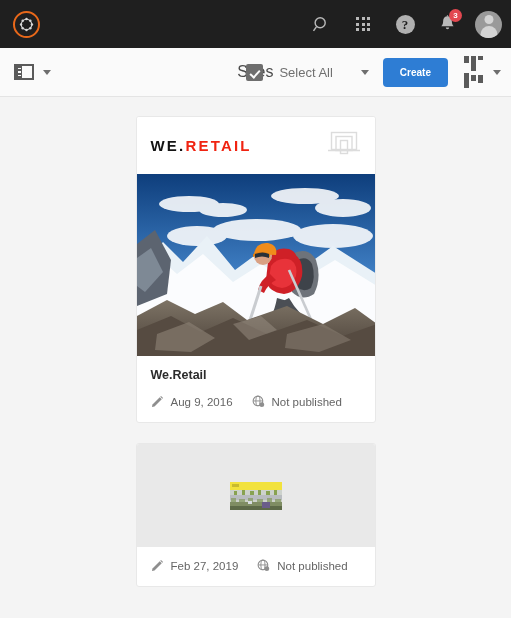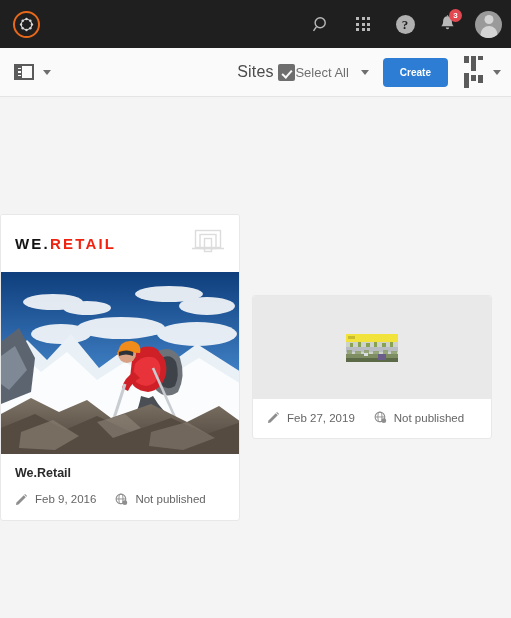--- a/index.html
+++ b/index.html
@@ -93,21 +93,21 @@
     position: absolute; left: 0; right: 0;
     text-align: center; pointer-events: none;
   }
   .title span {
     font-size: 16px; color: #4b4b4b; letter-spacing: .2px;
   }
   .tb-right {
     margin-left: auto; display: flex; align-items: center; gap: 0;
   }
   .select-all {
-    display: flex; align-items: center; gap: 0;
+    display: flex; align-items: center; gap: 16px;
     margin-right: 14px;
   }
   .check-icon {
     width: 17px; height: 17px; border: 2px solid #6e6e6e;
     border-radius: 2px; position: relative; flex: 0 0 auto;
     background: #6e6e6e;
   }
   .check-icon::after {
     content: ""; position: absolute; left: 4px; top: 2px;
     width: 4px; height: 8px; border: solid #fafafa;
@@ -130,22 +130,22 @@
   .view-icon i.a { height: 7px; }
   .view-icon i.b { height: 15px; }
   .view-icon i.c { height: 4px; }
   .view-icon i.d { height: 6px; margin-top: 2px; }
   .view-icon i.e { height: 8px; margin-top: 2px; }
 
   
   .content {
     width: 100%; height: calc(618px - 97px);
     overflow: hidden;
-    display: flex; align-items: center;
-    padding-top: 19px; gap: 12px;
+    display: flex; flex-direction: column; align-items: center;
+    padding-top: 19px; gap: 20px;
     background: #f4f4f4;
   }
   .card {
     width: 240px; background: #fff;
     border: 1px solid #e8e8e8; border-radius: 3px;
     overflow: hidden; flex: 0 0 auto;
   }
 
   
   .brand-row {
@@ -369,21 +369,21 @@
 
     <div class="card-body">
       <div class="card-title">We.Retail</div>
       <div class="meta">
 
         <span class="slot">
           <svg width="13" height="13" viewBox="0 0 14 14">
             <path d="M1.6 10.2 L9.4 2.4 L11.6 4.6 L3.8 12.4 L1 13 Z" fill="#8e8e8e"></path>
             <path d="M10 1.8 L12.2 4 L13 3.2 L10.8 1 Z" fill="#8e8e8e"></path>
           </svg>
-          <span>Feb 9, 2016</span>
+          <span>Aug 9, 2016</span>
         </span>
 
         <span class="slot">
           <svg width="13" height="13" viewBox="0 0 14 14">
             <circle cx="6.4" cy="6.4" r="5.2" fill="none" stroke="#8e8e8e" stroke-width="1.2"></circle>
             <ellipse cx="6.4" cy="6.4" rx="2.2" ry="5.2" fill="none" stroke="#8e8e8e" stroke-width="1"></ellipse>
             <line x1="1.3" y1="6.4" x2="11.5" y2="6.4" stroke="#8e8e8e" stroke-width="1"></line>
             <circle cx="10.6" cy="10.4" r="2.6" fill="#8e8e8e"></circle>
           </svg>
           <span>Not published</span>

